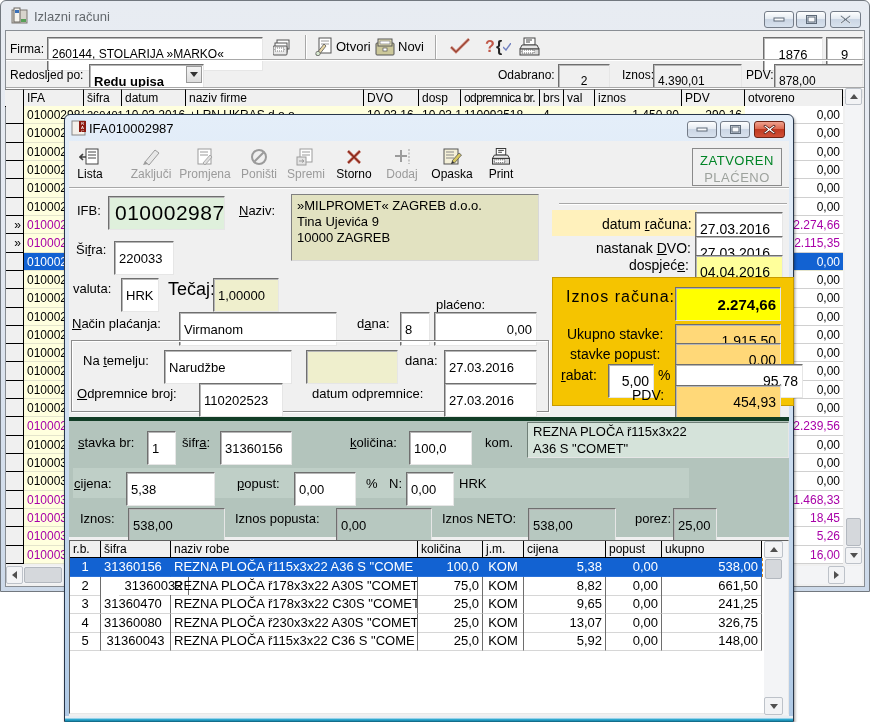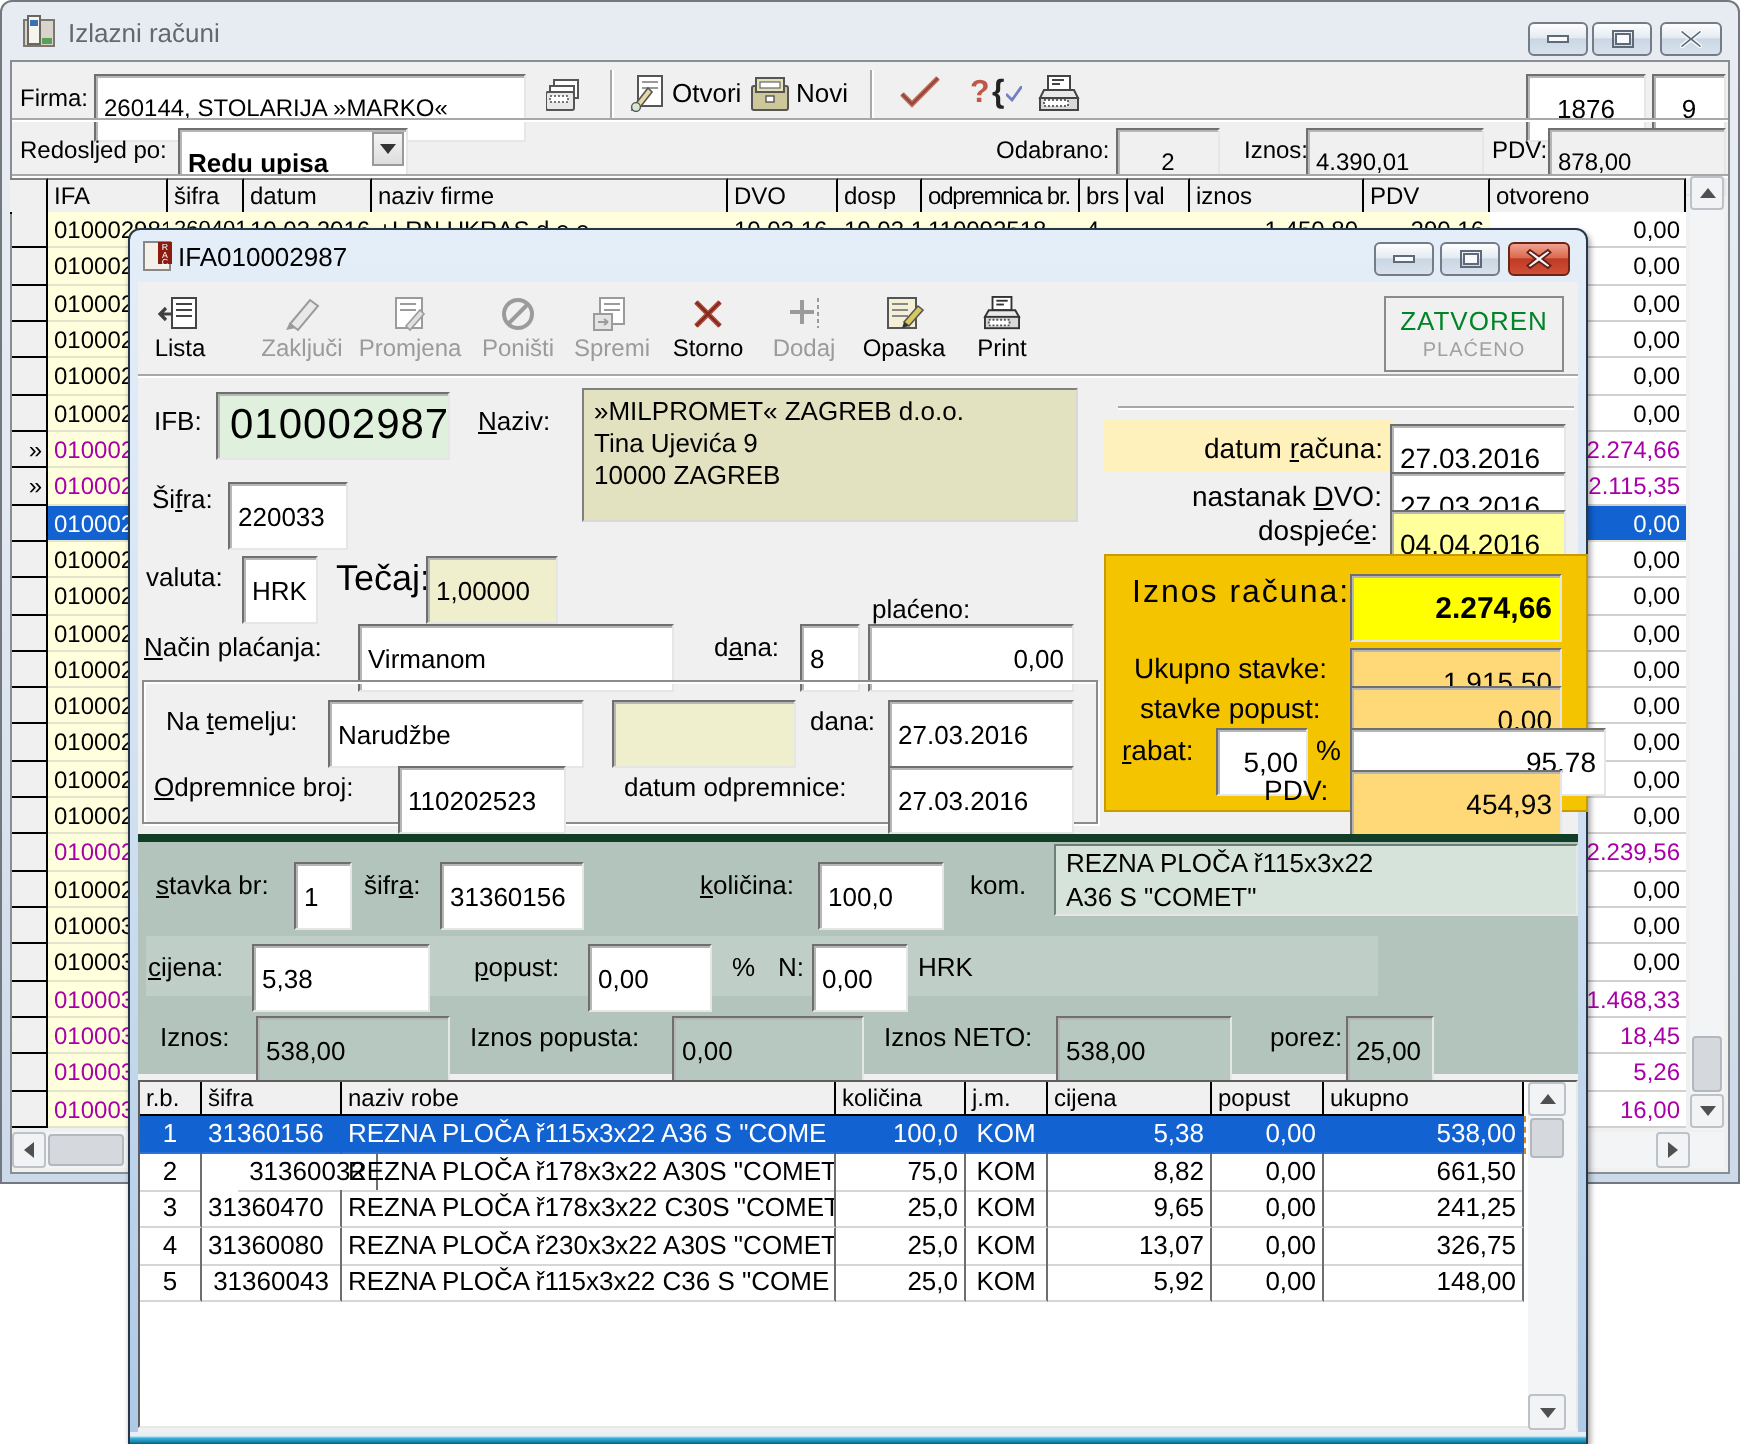--- a/index.html
+++ b/index.html
@@ -436,21 +436,21 @@
           <rect x="6" y="0.5" width="10" height="7" fill="#fff" stroke="#333"></rect>
           <line x1="8" y1="2.5" x2="14" y2="2.5" stroke="#333"></line>
           <line x1="8" y1="4.5" x2="12" y2="4.5" stroke="#333"></line>
           <path d="M4 7.5 L18 7.5 L20 11 L2 11 Z" fill="#E8E8E8" stroke="#333"></path>
           <rect x="2" y="11" width="18" height="6" fill="#D8D8D8" stroke="#333"></rect>
           <rect x="4" y="12.5" width="11" height="3" fill="#fff" stroke="#555" stroke-dasharray="1 1"></rect>
         </svg>Print</div>
     <div class="sep-groove" style="left:0px;top:46px;width:720px"></div>
     <div class="abs" style="left:623px;top:7px;width:90px;height:38px;border:1px solid #8A8A8A;background:#F0F0F0;text-align:center">
       <div style="font-size:13px;letter-spacing:0.5px;color:#008426;margin-top:4px">ZATVOREN</div>
-      <div style="font-size:10px;letter-spacing:0.5px;color:#9DA29D;margin-top:2px">PLAĆENO</div>
+      <div style="font-size:13px;letter-spacing:0.5px;color:#9DA29D;margin-top:2px">PLAĆENO</div>
     </div>
     <div class="lb" style="left:8px;top:63px;font-size:13px;">IFB:</div>
       <div class="inp" style="left:39px;top:55px;width:117px;height:28px;background:#DFF0DC;font-size:21px;padding-left:6px;letter-spacing:0.5px">010002987</div>
       <div class="lb" style="left:170px;top:63px;font-size:13px;"><u>N</u>aziv:</div>
       <div class="abs" style="left:222px;top:53px;width:248px;height:67px;background:#E2E2C1;border:1px solid;border-color:#808080 #D8D8D8 #D8D8D8 #808080;font-size:13px;line-height:16px;padding:3px 5px">»MILPROMET« ZAGREB d.o.o.<br>Tina Ujevića 9<br>10000 ZAGREB</div>
       <div class="lb" style="left:7px;top:102px;font-size:13px;">Ši<u>f</u>ra:</div>
       <div class="inp" style="left:45px;top:100px;width:60px;height:20px;">220033</div>
       <div class="sep-groove" style="left:490px;top:62px;width:228px"></div>
       <div class="abs" style="left:483px;top:69px;width:145px;height:26px;background:#FFF1BC"></div>
       <div class="lb" style="left:533px;top:76px;font-size:14px;">datum <u>r</u>ačuna:</div>

